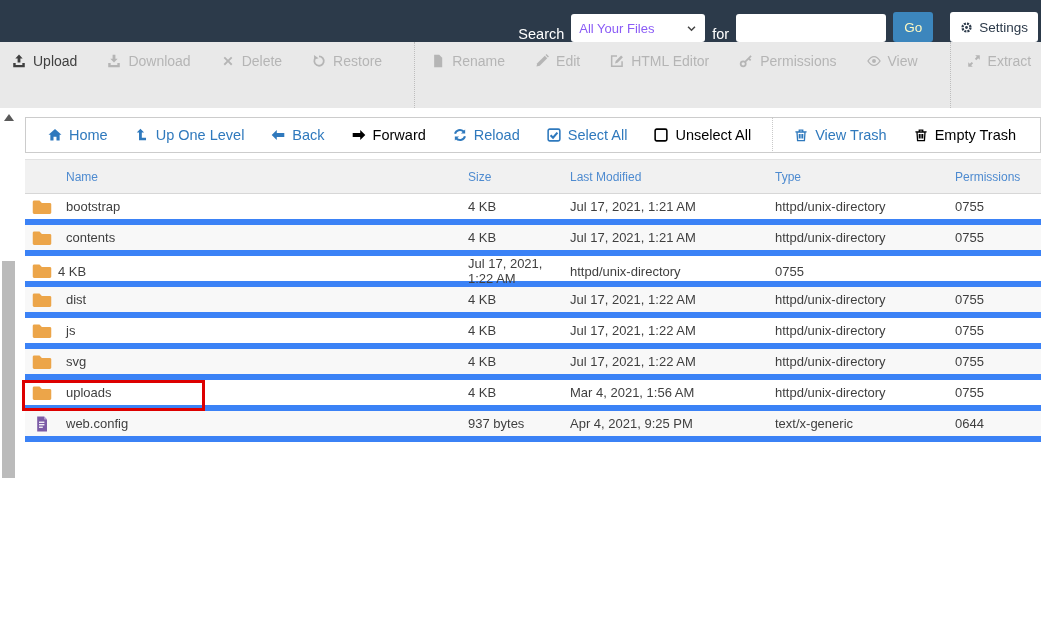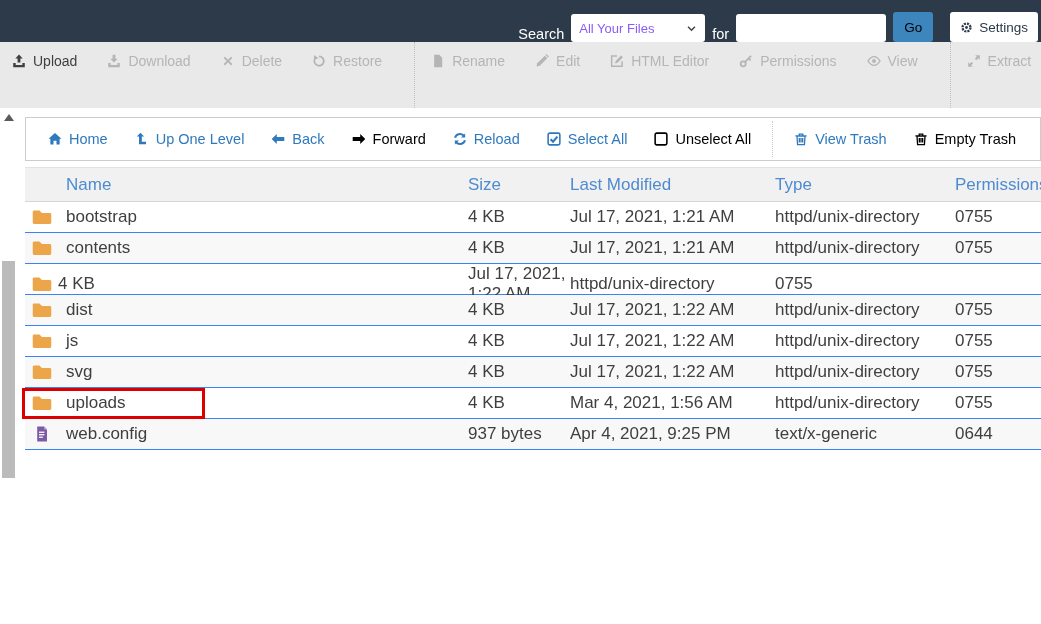--- a/index.html
+++ b/index.html
@@ -11,43 +11,43 @@
   body{font-family:"Liberation Sans","DejaVu Sans",sans-serif; background:#fff; position:relative; color:#3f3f3f;}
   .ic{display:inline-block; width:14px; height:14px; flex:none;}
   .ic svg{width:100%; height:100%; display:block;}
 
   
   .topbar{height:42px; background:var(--topbar-bg); display:flex; align-items:flex-end; justify-content:flex-end; padding-right:3px; gap:7px;}
   .topbar-label{color:#fff; font-size:14.5px;}
   .scope-select{width:134px; height:28px; background:#fff; border-radius:3px; display:flex; align-items:center; justify-content:space-between; padding:0 8px; font-size:13px; color:#8b5cf6; cursor:default;}
   .scope-select .ic{width:11px; height:11px; color:#444;}
   .search-input{width:150px; height:28px; border:none; border-radius:3px; padding:0 8px; font-size:13px; outline:none;}
-  .go-btn{height:30px; padding:0 11px; background:var(--accent); color:#000000; border:none; border-radius:3px; font-size:13.5px; display:flex; align-items:center;}
+  .go-btn{height:30px; padding:0 11px; background:var(--accent); color:#fef9c3; border:none; border-radius:3px; font-size:13.5px; display:flex; align-items:center;}
   .settings-btn{height:30px; margin-left:10px; padding:0 10px; background:#fff; color:#2c3a4a; border:none; border-radius:3px; font-size:13.5px; display:flex; align-items:center; gap:6px;}
   .settings-btn .ic{width:13px; height:13px;}
 
   
   .toolbar{height:66px; background:#e9e9e9; display:flex; align-items:flex-start; padding:11px 0 0 12px; position:relative;}
   .tb-item{display:flex; align-items:center; gap:7px; font-size:14px; color:#404040; margin-right:30px; cursor:default; white-space:nowrap;}
   .tb-item.disabled{color:var(--disabled);}
   .tb-item .ic{width:14px; height:14px;}
   .tb-sep{border-left:1px dotted #bdbdbd; height:66px; margin:-11px 16px 0 2px;}
 
   
-  .navbar{margin:9px 0 0 25px; height:44px; border:1px solid #ccc; background:#fff; display:flex; align-items:center; padding:0 22px; gap:27px; font-size:14.5px; white-space:nowrap;}
+  .navbar{margin:9px 0 0 25px; height:36px; border:1px solid #ccc; background:#fff; display:flex; align-items:center; padding:0 22px; gap:27px; font-size:14.5px; white-space:nowrap;}
   .nav-item{display:flex; align-items:center; gap:7px; color:var(--link); cursor:default;}
   .nav-item.disabled{color:#000000;}
   .nav-sep{border-left:1px dotted #c9c9c9; height:36px; margin:0 -6px;}
 
   
   .filetable{margin-left:25px; margin-top:6px;}
   .thead, .trow{display:grid; grid-template-columns:33px 410px 102px 205px 180px 1fr; align-items:center;}
-  .thead{height:35px; background:#f1f1f1; border-top:1px solid #e2e2e2; border-bottom:1px solid #d7d7d7; color:var(--headblue); font-size:17px;}
+  .thead{height:35px; background:#f1f1f1; border-top:1px solid #e2e2e2; border-bottom:1px solid #d7d7d7; color:var(--headblue); font-size:12px;}
   .thead .col-name{grid-column:2; padding-left:8px;}
-  .trow{height:31px; font-size:17px; color:#3f3f3f; border-bottom:1px solid #3b82f6; background:#fff; position:relative;}
+  .trow{height:31px; font-size:13px; color:#3f3f3f; border-bottom:6px solid #3b82f6; background:#fff; position:relative;}
   .rows .trow:nth-child(even){background:#f8f8f8;}
   .cell-icon{display:flex; justify-content:center; align-items:center;}
   .cell-name{padding-left:8px;}
   .ic-row-folder{width:20px; height:20px;}
   .ic-row-file{width:16px; height:20px;}
   .red-box{position:absolute; left:-3px; top:0; width:183px; height:31px; border:3px solid var(--red); z-index:2; pointer-events:none;}
 
   
   .scrollbar-left{position:absolute; left:2px; top:111px; width:13px; height:513px;}
   .sb-arrow{width:0; height:0; border-left:5px solid transparent; border-right:5px solid transparent; border-bottom:7px solid #5a5a5a; margin:3px auto 0;}

